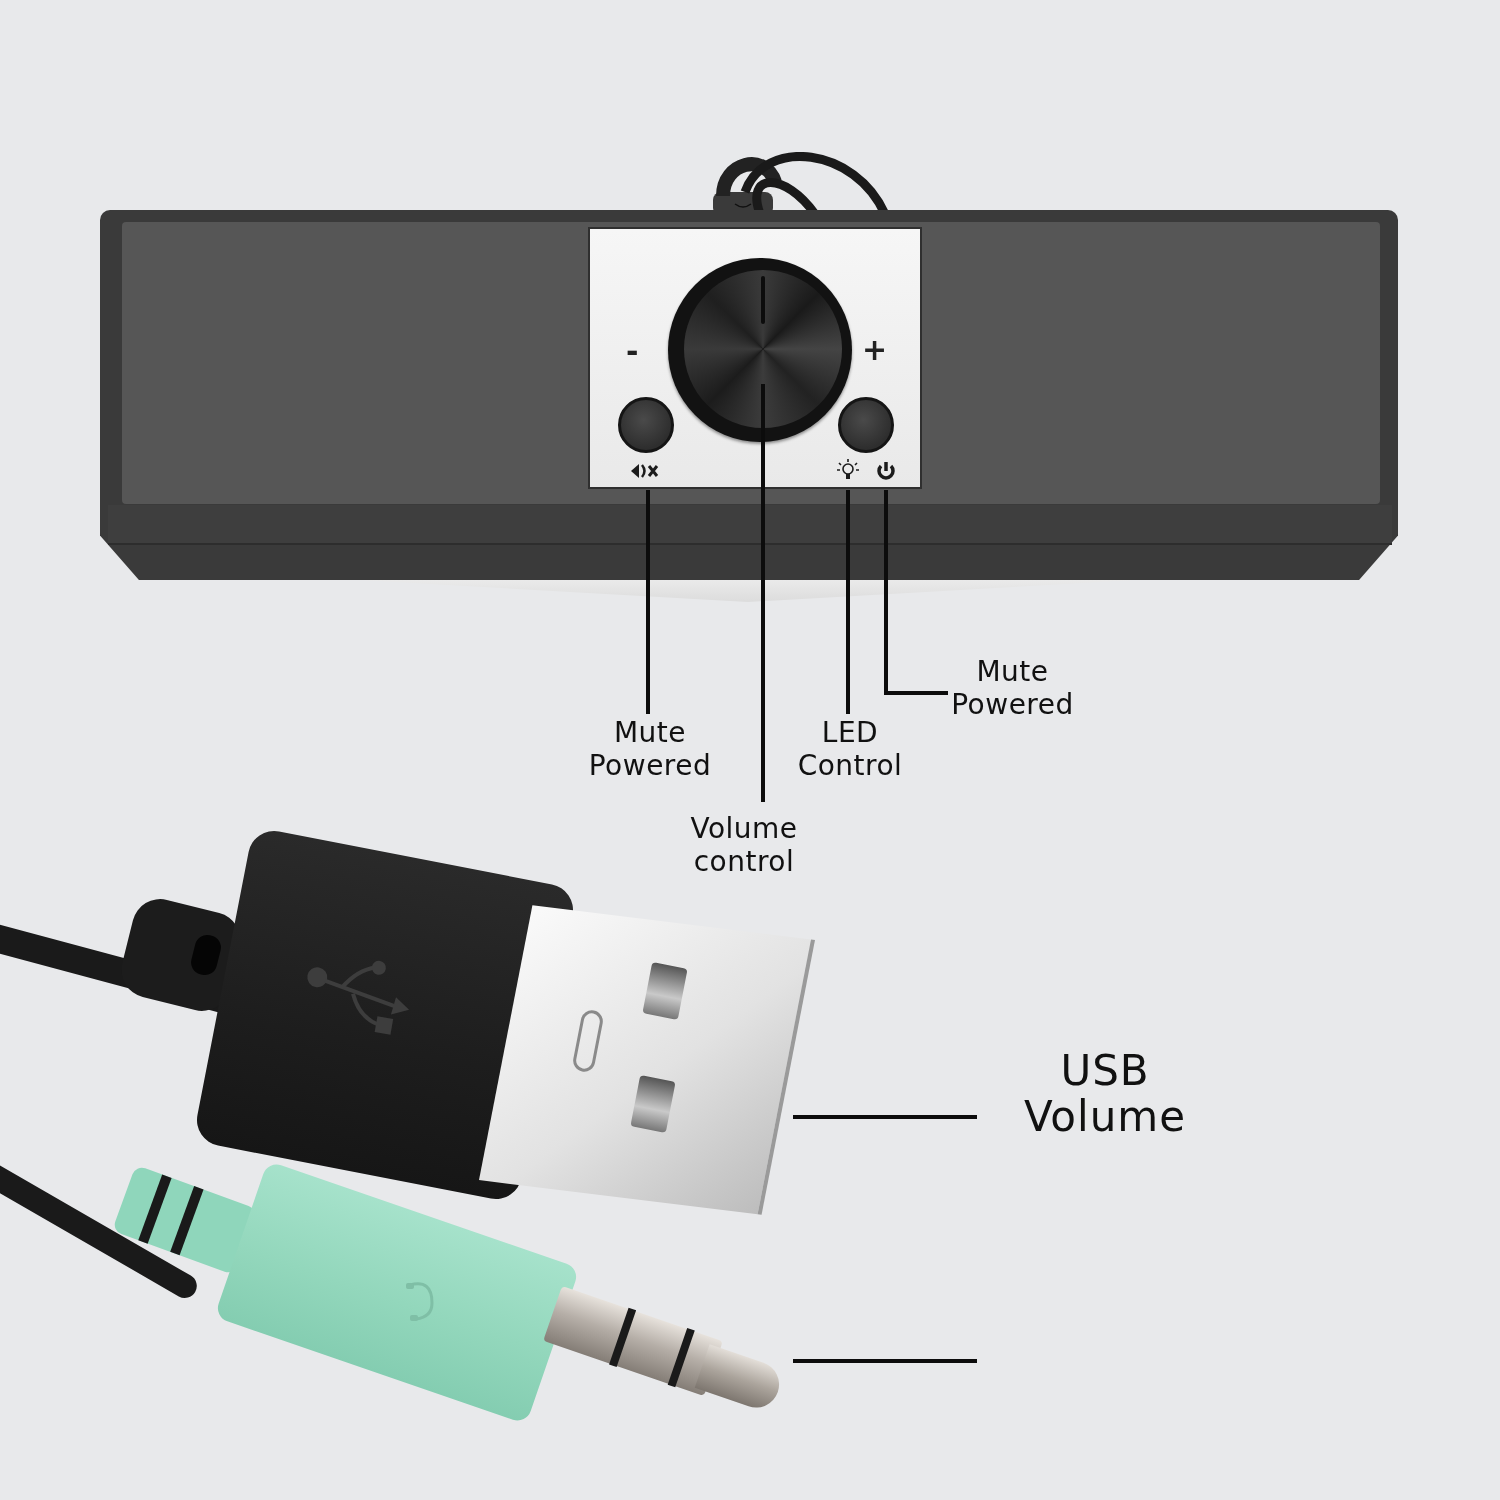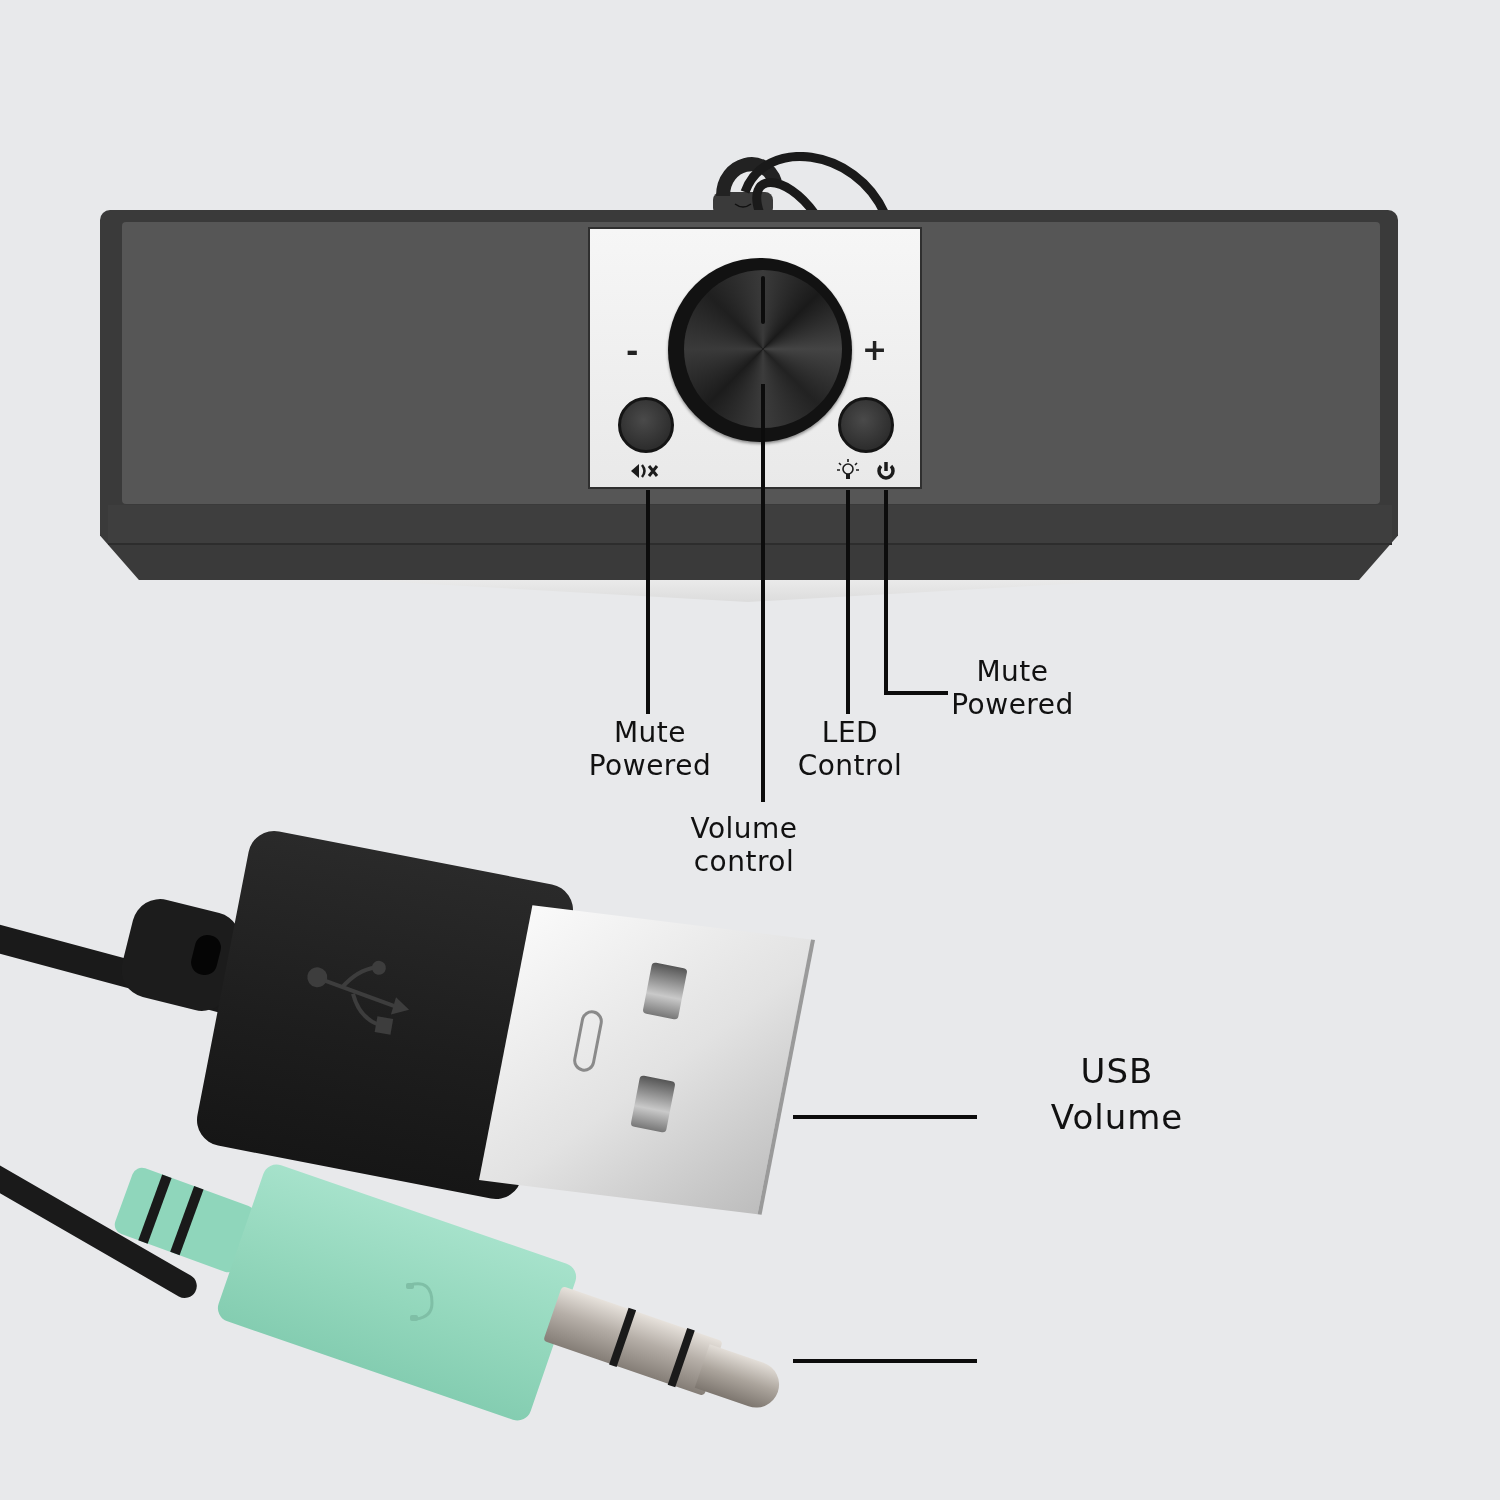--- a/index.html
+++ b/index.html
@@ -74,21 +74,21 @@
   .hline { height: 4px; background: #0c0c0c; }
 
   .label {
     text-align: center;
     font-family: "DejaVu Sans", sans-serif;
     font-size: 28px; line-height: 33px;
     letter-spacing: 0.5px;
     color: #111;
   }
   .label-big {
-    font-size: 34px; line-height: 46px; letter-spacing: 1px; margin-left: 12px;
+    font-size: 42px; line-height: 46px; letter-spacing: 1px;
   }
 
   
   .usb-cable {
     left: -20px; top: 920px; width: 300px; height: 28px;
     background: #1a1a1a; border-radius: 14px;
     transform: rotate(15deg); transform-origin: left center;
   }
   .usb-strain {
     left: 126px; top: 905px; width: 110px; height: 100px;

